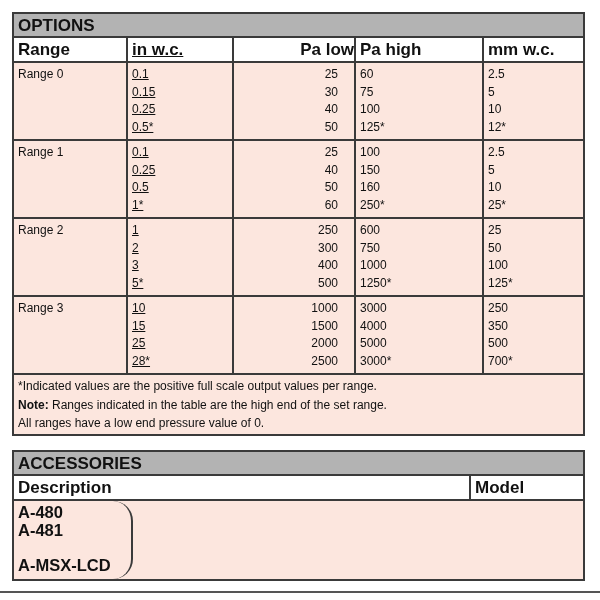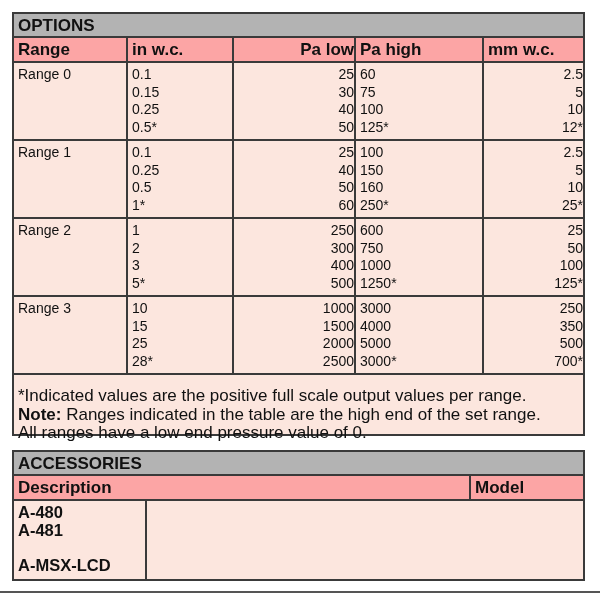--- a/index.html
+++ b/index.html
@@ -3,31 +3,31 @@
   <meta charset="utf-8">
   <style>
     html,body{margin:0;padding:0;background:#ffffff;}
     body{width:600px;height:600px;position:relative;overflow:hidden;
       font-family:"Liberation Sans", sans-serif;color:#111;}
     .tbl{position:absolute;left:12px;width:573px;border:2px solid #3a3a3a;box-sizing:border-box;background:#fce6de;}
     #options{top:12px;height:424px;}
     #accessories{top:450px;height:131px;}
     .title{height:24px;background:#b3b3b3;border-bottom:2px solid #3a3a3a;
       font-weight:bold;font-size:17px;line-height:24px;padding-left:4px;box-sizing:border-box;}
-    .hdr{display:flex;height:25px;background:#fca5a5;border-bottom:2px solid #3a3a3a;box-sizing:border-box;}
+    .hdr{display:flex;height:25px;background:#ffffff;border-bottom:2px solid #3a3a3a;box-sizing:border-box;}
     .hdr div{font-weight:bold;font-size:17px;line-height:23px;padding-left:4px;box-sizing:border-box;border-right:2px solid #3a3a3a;}
     .hdr div:last-child{border-right:none;}
     .row{display:flex;height:78px;border-bottom:2px solid #3a3a3a;box-sizing:border-box;}
-    .row .cell{padding:3px 0 0 4px;box-sizing:border-box;border-right:2px solid #3a3a3a;font-size:14px;line-height:17.6px;}
-    .row .cell:last-child{border-right:none;text-align:right;}
-    .c0{width:114px;} .c1{width:106px;} .c2{width:122px;text-align:right;} .c3{width:128px;} .c4{flex:1;}
-    .notes{padding:12px 0 0 4px;font-size:17px;line-height:18.5px;}
+    .row .cell{padding:3px 16px 0 4px;box-sizing:border-box;border-right:2px solid #3a3a3a;font-size:12px;line-height:17.6px;}
+    .row .cell:last-child{border-right:none;}
+    .c0{width:114px;} .c1{width:106px;text-decoration:underline;} .c2{width:122px;text-align:right;} .c3{width:128px;} .c4{flex:1;}
+    .notes{padding:2px 0 0 4px;font-size:12px;line-height:18.5px;}
     .notes b{font-weight:bold;}
     .arows{display:flex;height:78px;}
-    .arows .m{width:133px;border-right:2px solid #3a3a3a;box-sizing:border-box;padding:3px 0 0 4px;font-weight:bold;font-size:16.5px;line-height:17.5px;}
+    .arows .m{width:119px;border-right:2px solid #3a3a3a;box-sizing:border-box;padding:3px 0 0 4px;font-weight:bold;font-size:16.5px;line-height:17.5px;border-radius:20px;}
     .arows .d{flex:1;padding:3px 0 0 4px;font-size:16.5px;line-height:17.5px;box-sizing:border-box;}
     .line{display:block;white-space:nowrap;}
     .rule{position:absolute;left:0;top:591px;width:600px;height:2px;background:#555;}
   </style>
 </head>
 <body>
 
 <div class="tbl" id="options">
   <div class="title">OPTIONS</div>
   <div class="hdr">

